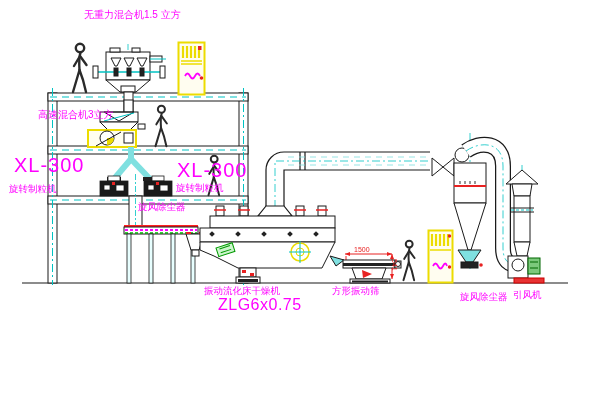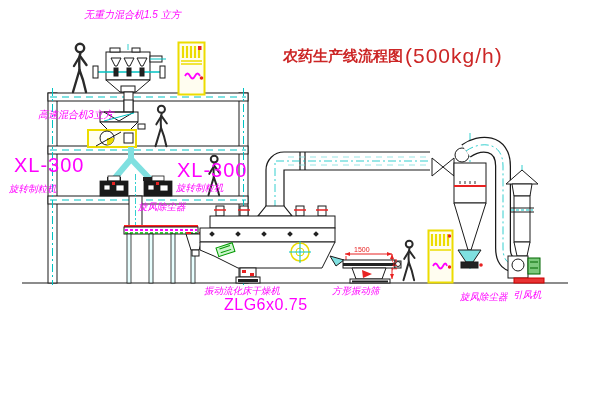--- a/index.html
+++ b/index.html
@@ -1,20 +1,20 @@
 <!DOCTYPE html>
 <html><head>
 <meta charset="utf-8">
 <style>
   html,body{margin:0;padding:0;background:#fff;}
   .canvas{position:relative;width:600px;height:403px;background:#ffffff;overflow:hidden;
           font-family:"Liberation Sans","DejaVu Sans",sans-serif;}
   svg{position:absolute;left:0;top:0;}
   .lbl{position:absolute;color:#ff00ff;white-space:nowrap;line-height:1;}
-  .lbl.small{font-size:9.5px;font-style:italic;}
+  .lbl.small{font-size:9.5px;}
   .lbl.model-big{font-size:20px;letter-spacing:1px;}
   .lbl.model-mid{font-size:16px;letter-spacing:0.5px;}
   .dim{position:absolute;color:#e82222;font-size:7px;white-space:nowrap;line-height:1;}
   .dim.vert{transform:rotate(90deg);transform-origin:left top;}
   .title{position:absolute;left:283px;top:44px;display:flex;align-items:center;color:#cc2626;}
   .title .t-cn{font-size:15px;font-weight:bold;}
   .title .t-cap{font-size:21px;font-weight:normal;letter-spacing:1px;margin-left:2px;}
 </style>
 </head>
 <body>
@@ -276,38 +276,34 @@
     <path d="M433,266 q2.5,-5 5,0 t5,0 t4,0" stroke="#ff00ff" stroke-width="1.8" fill="none"></path>
     <circle cx="449.5" cy="267" r="1.7" fill="#e82222"></circle>
   </g>
 
   <use href="#person-shape" transform="translate(70,43)"></use>
   <use href="#person-shape" transform="translate(153,105) scale(0.84)"></use>
   <use href="#person-shape" transform="translate(206,155) scale(0.82)"></use>
   <use href="#person-shape" transform="translate(401,240) scale(0.82)"></use>
 </svg>
 
-<div class="title">
-  <span class="t-cn">农药生产线流程图</span>
-  <span class="t-cap">(500kg/h)</span>
-</div>
 
 <div class="lbl small" style="left:84px;top:10px;font-size:10px;">无重力混合机1.5 立方</div>
 <div class="lbl small" style="left:38px;top:110px;font-size:10px;">高速混合机3立方</div>
 
 <div class="lbl model-big" style="left:14px;top:155px;">XL-300</div>
 <div class="lbl small" style="left:9px;top:184px;">旋转制粒机</div>
 
 <div class="lbl model-big" style="left:177px;top:160px;">XL-300</div>
 <div class="lbl small" style="left:176px;top:183px;">旋转制粒机</div>
 
 <div class="lbl small" style="left:138px;top:202px;">旋风除尘器</div>
 
 <div class="lbl small" style="left:204px;top:286px;">振动流化床干燥机</div>
-<div class="lbl model-mid" style="left:224px;top:297px;">ZLG6x0.75</div>
+<div class="lbl model-mid" style="left:218px;top:297px;">ZLG6x0.75</div>
 
 <div class="lbl small" style="left:332px;top:286px;">方形振动筛</div>
 
 <div class="lbl small" style="left:460px;top:292px;">旋风除尘器</div>
 <div class="lbl small" style="left:513px;top:290px;text-align:center;">引风机</div>
 
 <div class="dim" style="left:354px;top:246px;">1500</div>
 <div class="dim vert" style="left:398px;top:259px;">541</div>
 
 </div>

